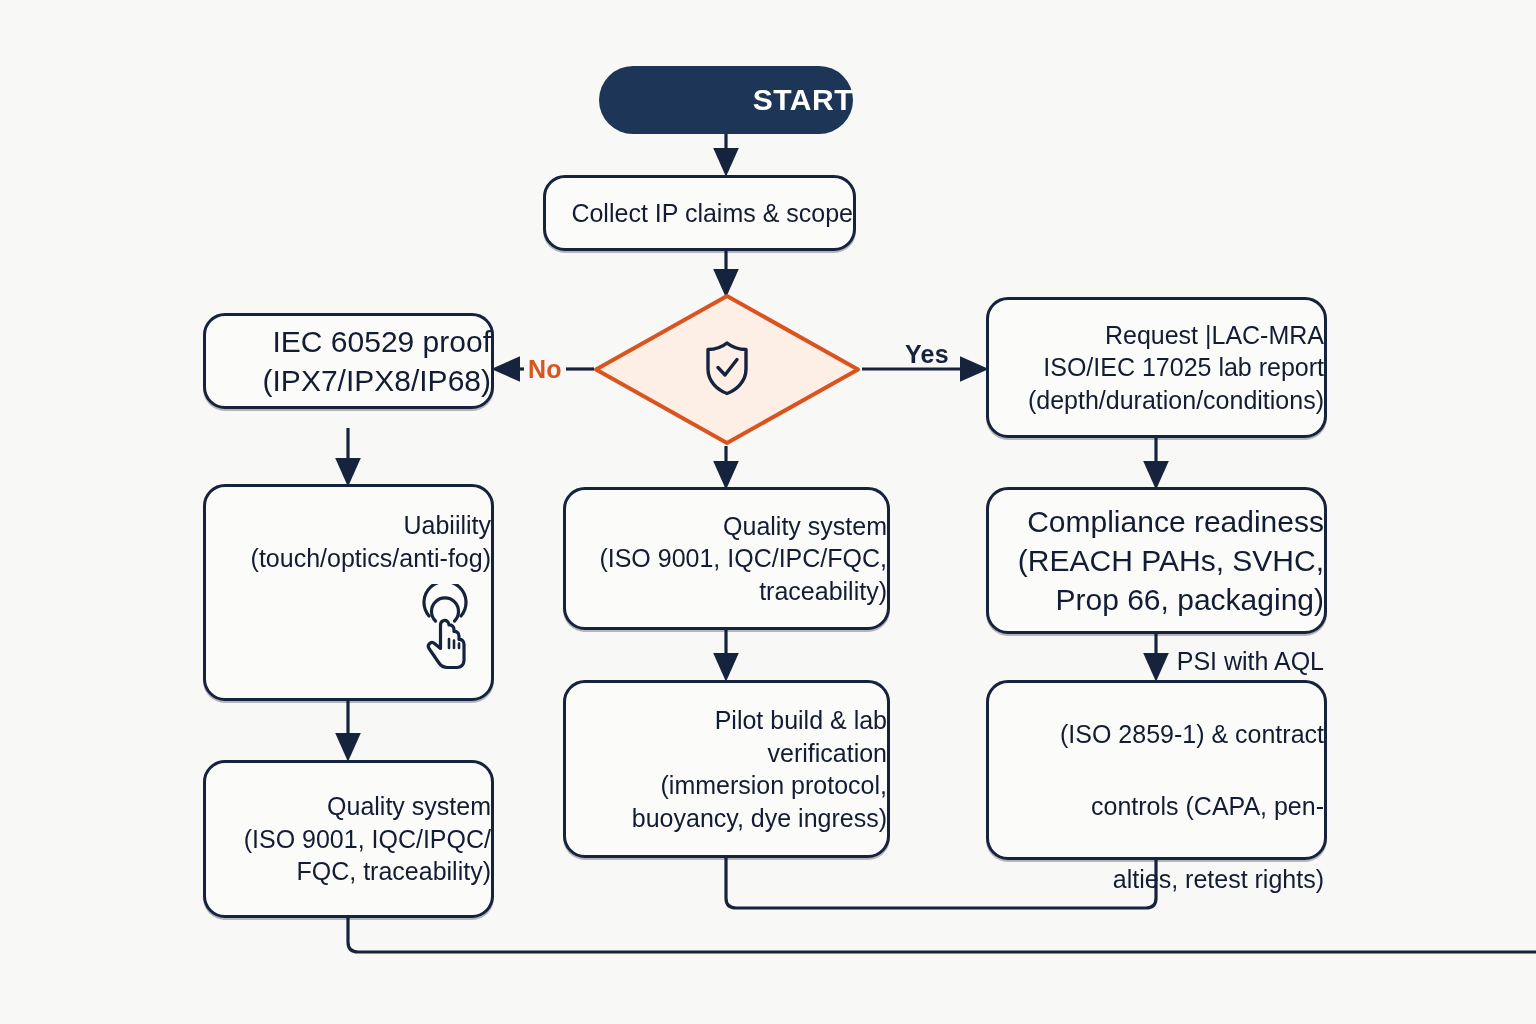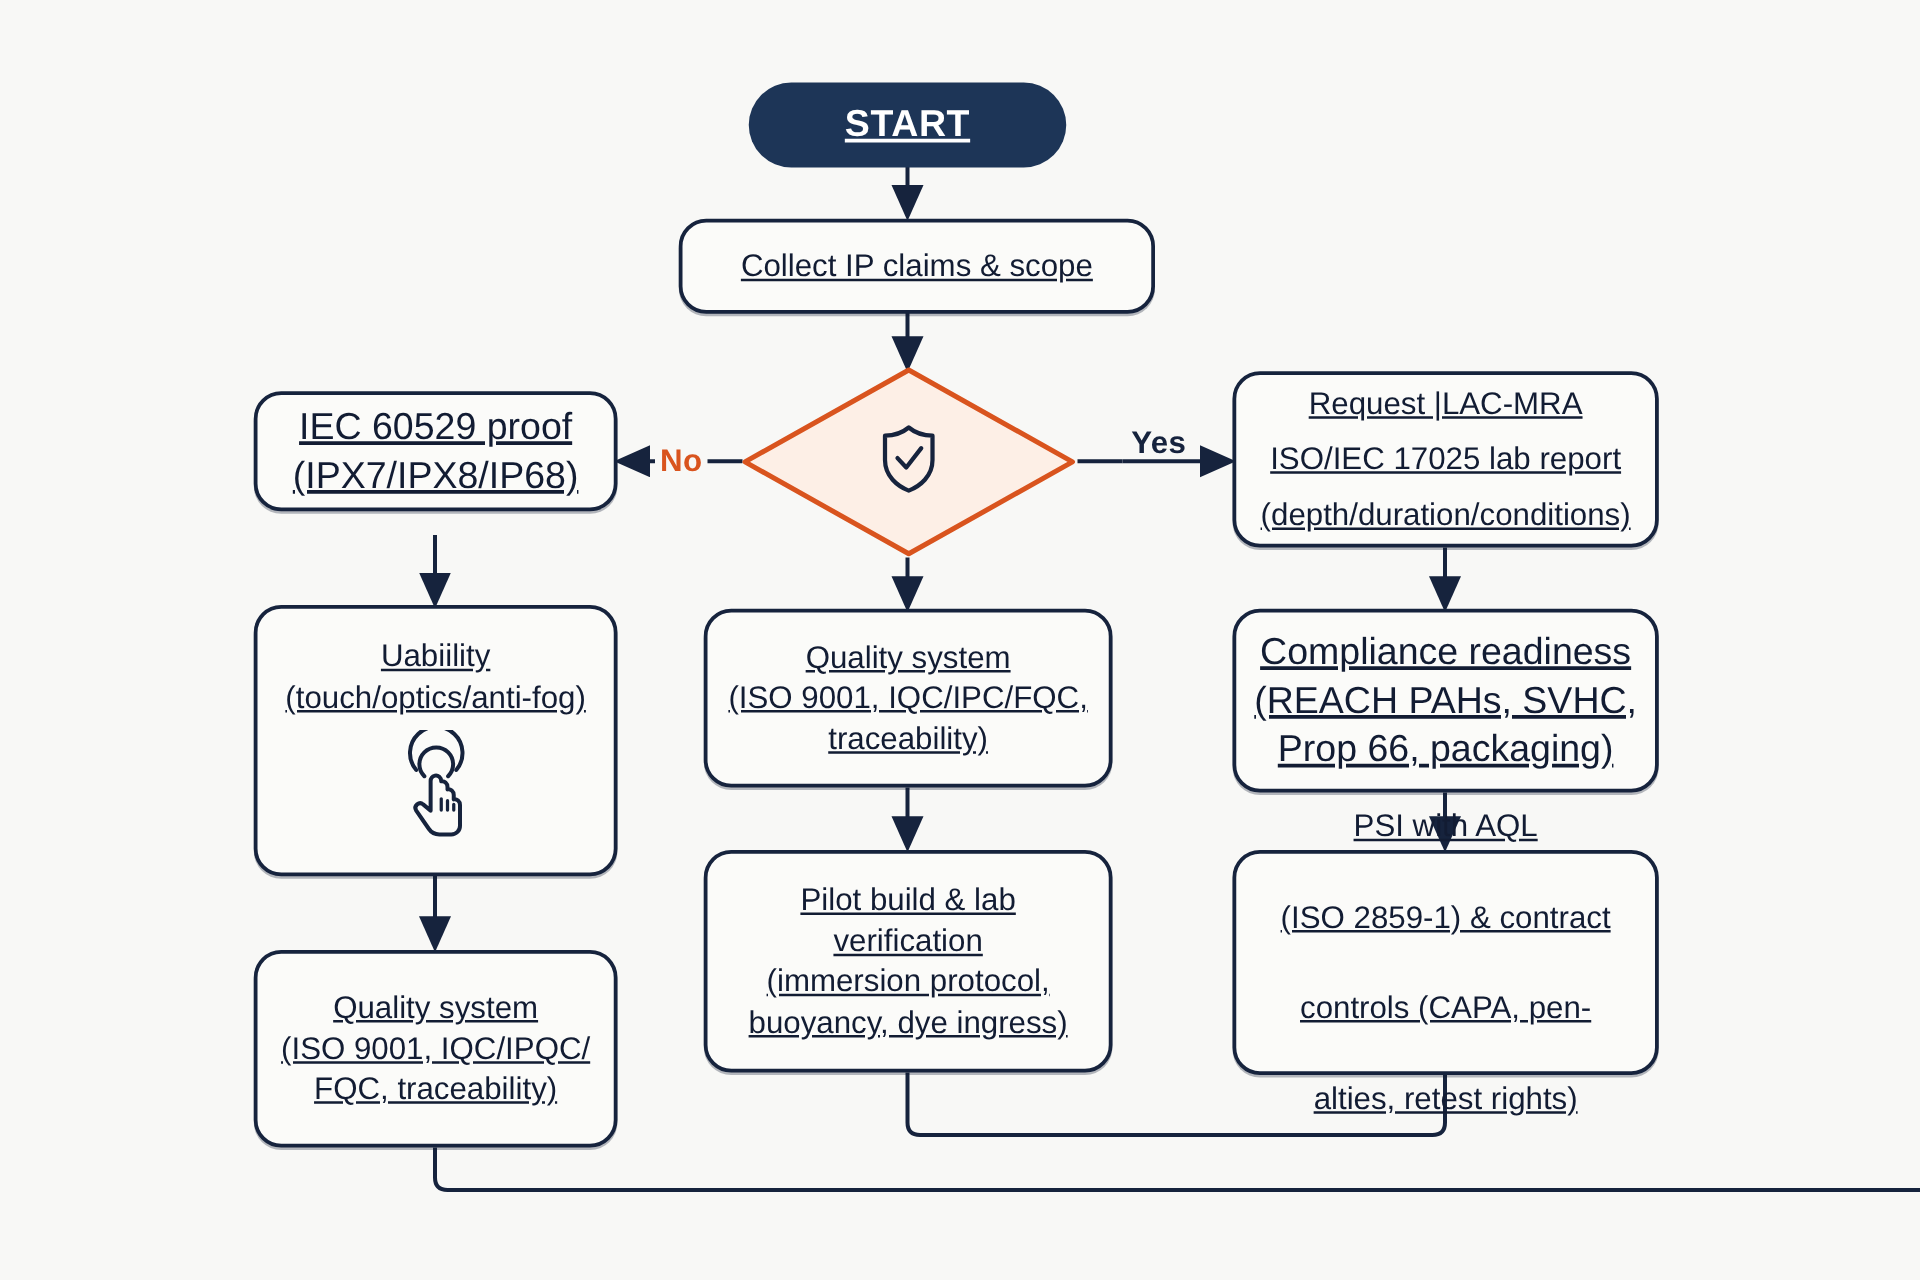--- a/index.html
+++ b/index.html
@@ -26,25 +26,24 @@
     top: 0;
     width: 1536px;
     height: 1024px;
     pointer-events: none;
   }
   .node {
     position: absolute;
     box-sizing: border-box;
     display: flex;
     flex-direction: column;
-    align-items: center;
+    align-items: flex-end;
     justify-content: center;
     text-align: center;
     color: #121c33;
-    text-decoration: underline;
   }
   .proc {
     background: #fbfbf9;
     border: 3px solid #16233d;
     border-radius: 22px;
     box-shadow: 0 2px 0 rgba(18,28,51,0.30);
   }
   .proc .ln {
     display: block;
     line-height: 1.30;
@@ -122,21 +121,21 @@
       <path d="M726 858 L726 898 Q726 908 736 908 L1146 908 Q1156 908 1156 898 L1156 860"></path>
 
       <path d="M348 918 L348 942 Q348 952 358 952 L1536 952"></path>
     </g>
   </svg>
 
   <div class="node start-node" style="left:599px; top:66px; width:254px; height:68px; font-size:30px;">
     <span class="ln">START</span>
   </div>
 
-  <div class="node proc" style="left:543px; top:175px; width:381px; height:76px; font-size:25px;">
+  <div class="node proc" style="left:543px; top:175px; width:313px; height:76px; font-size:25px;">
     <span class="ln">Collect IP claims &amp; scope</span>
   </div>
 
   <div class="diamond-wrap" style="left:592px; top:292px; width:270px; height:155px;">
     <svg class="diamond-shape" viewBox="0 0 270 155" preserveAspectRatio="none">
       <path d="M135 4 L266 77.5 L135 151 L4 77.5 Z" fill="#fdefe6" stroke="#d9541e" stroke-width="4" stroke-linejoin="round"></path>
     </svg>
     <span class="shield-icon">
       <svg width="48" height="56" viewBox="0 0 48 56">
         <path d="M24 3 C18 8, 10 9.5, 5 9.5 L5 29 C5 42, 15 50, 24 53.5 C33 50, 43 42, 43 29 L43 9.5 C38 9.5, 30 8, 24 3 Z" fill="none" stroke="#16233d" stroke-width="3.4" stroke-linejoin="round" stroke-linecap="round"></path>
@@ -180,21 +179,21 @@
     <span class="ln">traceability)</span>
   </div>
 
   <div class="node proc" style="left:563px; top:680px; width:327px; height:178px; font-size:25px;">
     <span class="ln">Pilot build &amp; lab</span>
     <span class="ln">verification</span>
     <span class="ln">(immersion protocol,</span>
     <span class="ln">buoyancy, dye ingress)</span>
   </div>
 
-  <div class="node proc" style="left:986px; top:297px; width:341px; height:141px; font-size:25px;gap:12px;">
+  <div class="node proc" style="left:986px; top:297px; width:341px; height:141px; font-size:25px;">
     <span class="ln">Request |LAC-MRA</span>
     <span class="ln">ISO/IEC 17025 lab report</span>
     <span class="ln">(depth/duration/conditions)</span>
   </div>
 
   <div class="node proc" style="left:986px; top:487px; width:341px; height:147px; font-size:30px;">
     <span class="ln">Compliance readiness</span>
     <span class="ln">(REACH PAHs, SVHC,</span>
     <span class="ln">Prop 66, packaging)</span>
   </div>

